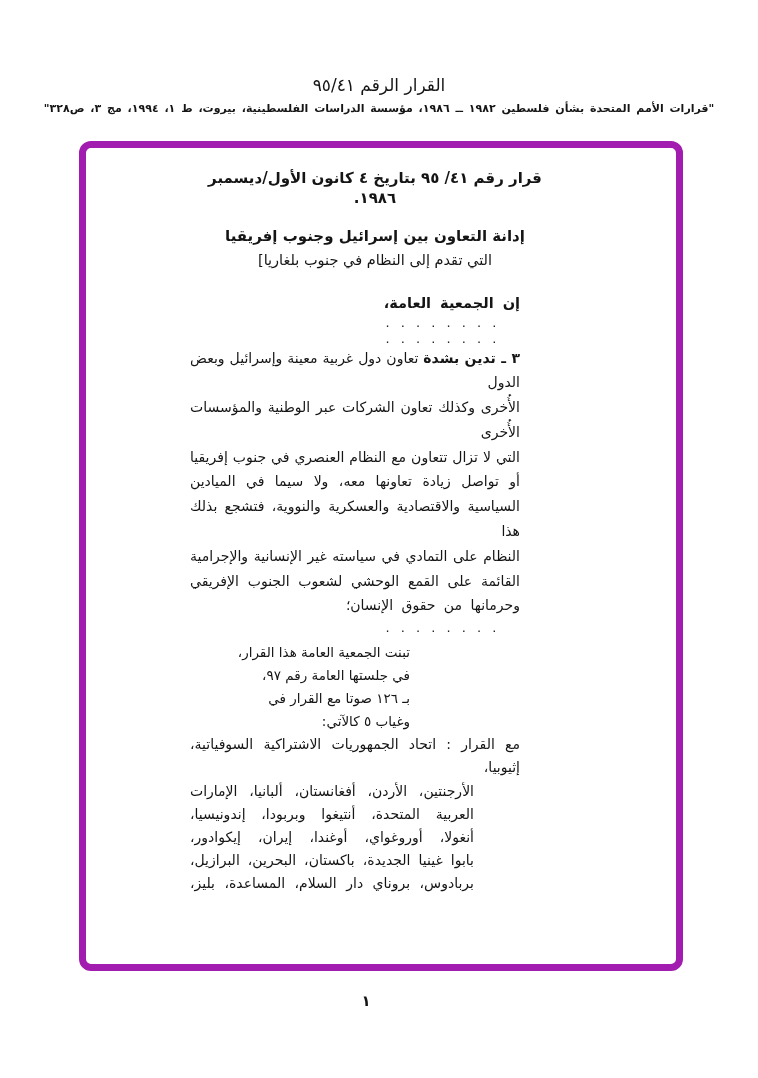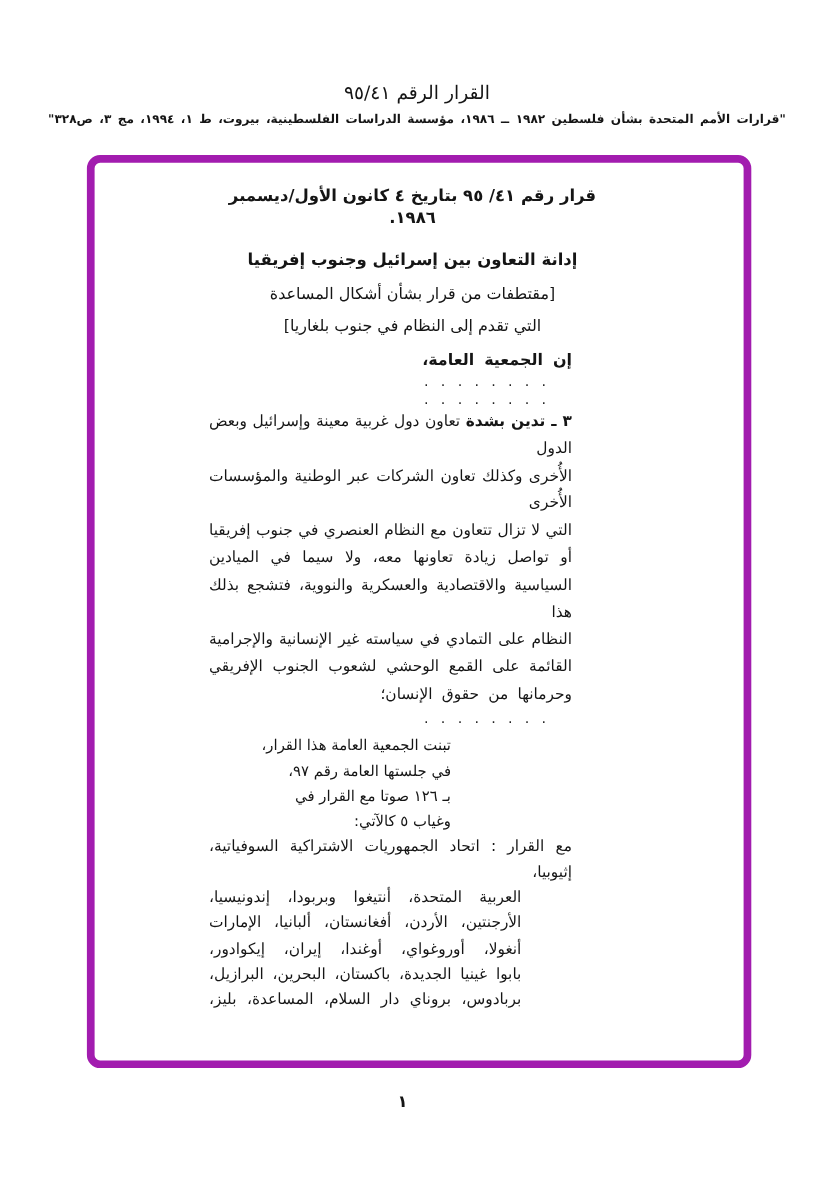--- a/index.html
+++ b/index.html
@@ -20,21 +20,21 @@
     border:7px solid #a21caf;border-radius:12px;background:#ffffff;
   }
   .content{
     direction:rtl;width:330px;margin:20px 156px 0 104px;font-size:14px;
   }
   .centerblock{margin-right:-40px;text-align:center;}
   .res{font-weight:bold;font-size:15px;line-height:20px;}
   .h-title{font-weight:bold;font-size:15px;line-height:20px;margin-top:18px;}
   .h-sub{font-size:14.5px;line-height:28.5px;}
   .h-sub1{margin-top:8px;}
-  .intro{font-weight:bold;font-size:14.5px;line-height:20px;margin-top:7px;text-align:right;word-spacing:4px;}
+  .intro{font-weight:bold;font-size:14.5px;line-height:20px;margin-top:18px;text-align:right;word-spacing:4px;}
   .dots{
     font-size:13px;line-height:13px;text-align:right;padding-left:0;
     padding-right:20px;letter-spacing:3.5px;margin-top:3px;color:#222;
   }
   .pa{margin-top:4px;line-height:27.5px;}
   .pb{margin-top:1px;line-height:24.8px;}
   .jl{text-align:justify;text-align-last:justify;}
   .rl{text-align:right;word-spacing:4px;}
   .b{font-weight:bold;}
   .adopt{
@@ -50,21 +50,20 @@
 
 <div class="hdr">القرار الرقم ٤١‏/‏٩٥</div>
 <div class="src">"قرارات الأمم المتحدة بشأن فلسطين ١٩٨٢ ــ ١٩٨٦، مؤسسة الدراسات الفلسطينية، بيروت، ط ١، ١٩٩٤، مج ٣، ص٣٢٨"</div>
 
 <div class="frame">
   <div class="content">
 
     <div class="centerblock">
       <div class="res">قرار رقم ٤١/ ٩٥ بتاريخ ٤ كانون الأول/ديسمبر ١٩٨٦.</div>
       <div class="h-title">إدانة التعاون بين إسرائيل وجنوب إفريقيا</div>
-      <div class="h-sub h-sub1">[مقتطفات من قرار بشأن أشكال المساعدة</div>
       <div class="h-sub">التي تقدم إلى النظام في جنوب بلغاريا]</div>
     </div>
 
     <div class="intro">إن الجمعية العامة،</div>
 
     <div class="dots">. . . . . . . .</div>
 
 
     <div class="dots">. . . . . . . .</div>
 
@@ -83,22 +82,22 @@
 
     <div class="adopt">
       <div>تبنت الجمعية العامة هذا القرار،</div>
       <div>في جلستها العامة رقم ٩٧،</div>
       <div>بـ ١٢٦ صوتا مع القرار في</div>
       <div>وغياب ٥ كالآتي:</div>
     </div>
 
     <div class="withblock">
       <div class="jl"><span>مع القرار :</span><span> اتحاد الجمهوريات الاشتراكية السوفياتية، إثيوبيا،</span></div>
+      <div class="jl cont">الأرجنتين، الأردن، أفغانستان، ألبانيا، الإمارات</div>
       <div class="jl cont">العربية المتحدة، أنتيغوا وبربودا، إندونيسيا،</div>
-      <div class="jl cont">الأرجنتين، الأردن، أفغانستان، ألبانيا، الإمارات</div>
       <div class="jl cont">أنغولا، أوروغواي، أوغندا، إيران، إيكوادور،</div>
       <div class="jl cont">بابوا غينيا الجديدة، باكستان، البحرين، البرازيل،</div>
       <div class="jl cont">بربادوس، بروناي دار السلام، المساعدة، بليز،</div>
     </div>
 
   </div>
 </div>
 
 <div class="pagenum">١</div>
 

